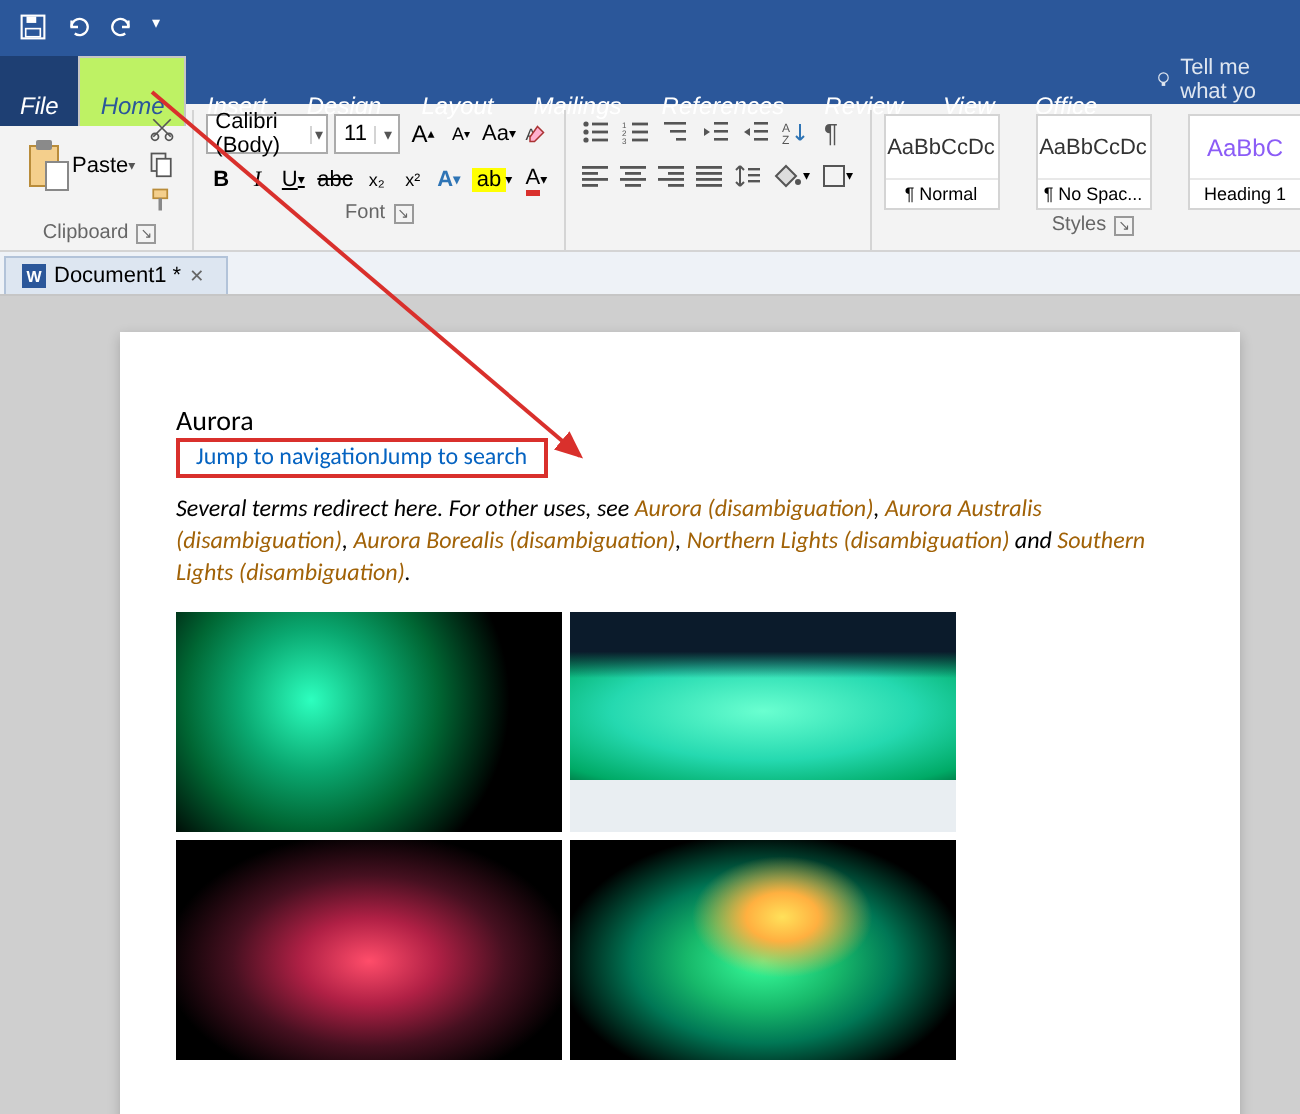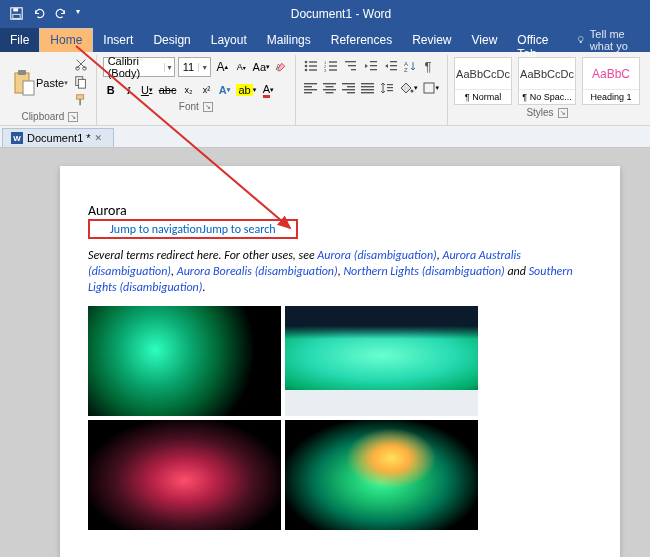--- a/index.html
+++ b/index.html
@@ -4,23 +4,23 @@
 <style>
 * { margin: 0; padding: 0; box-sizing: border-box; }
 body { font-family: "Segoe UI", Tahoma, sans-serif; font-size: 11px; background: #f3f3f3; width: 650px; height: 557px; overflow: hidden; position: relative; }
 
 .titlebar { background: #2b579a; height: 28px; display: flex; align-items: center; color: #fff; padding: 0 4px; }
 .qat { display: flex; gap: 8px; padding: 0 6px; align-items: center; }
 .qat .icon { width: 14px; height: 14px; cursor: pointer; }
 .title { flex: 1; text-align: center; font-size: 12px; }
 
 .menubar { background: #2b579a; height: 24px; display: flex; align-items: stretch; color: #fff; }
-.menubar .tab { padding: 4px 10px; font-size: 12px; cursor: pointer; border-top: 1px solid transparent; }
+.menubar .tab { padding: 17px 10px; font-size: 12px; cursor: pointer; border-top: 1px solid transparent; font-style: italic; }
 .menubar .tab.file { background: #1e3f73; }
-.menubar .tab.active { background: #fdba74; color: #2b579a; border: 1px solid #c6c6c6; border-bottom: none; }
+.menubar .tab.active { background: #bef264; color: #2b579a; border: 1px solid #c6c6c6; border-bottom: none; }
 .menubar .tell { margin-left: 6px; display: flex; align-items: center; gap: 4px; opacity: .85; }
 .menubar .bulb { width: 12px; height: 12px; }
 
 .ribbon { background: #f3f3f3; border-bottom: 1px solid #d4d4d4; display: flex; padding: 3px 4px 0; }
 .group { border-right: 1px solid #d4d4d4; padding: 2px 6px 1px; display: flex; flex-direction: column; }
 .group-body { display: flex; gap: 4px; flex: 1; }
 .group-label { text-align: center; font-size: 10px; color: #666; padding: 2px 0; display: flex; align-items: center; justify-content: center; gap: 4px; }
 .group-label .launcher { width: 10px; height: 10px; border: 1px solid #999; font-size: 7px; display: inline-flex; align-items: center; justify-content: center; cursor: pointer; }
 
 .clipboard .paste { display: flex; flex-direction: row; align-items: center; cursor: pointer; padding: 2px; }
@@ -38,39 +38,39 @@
 .underline { text-decoration: underline; }
 .strike { text-decoration: line-through; }
 .sub { font-size: 9px; }
 .a-grow { font-size: 12px; position: relative; }
 .a-shrink { font-size: 9px; }
 
 .para-row { display: flex; gap: 2px; align-items: center; }
 .para-rows { display: flex; flex-direction: column; gap: 4px; }
 .align svg, .list svg { display: block; }
 
-.styles { display: flex; gap: 6px; align-items: center; }
+.styles { display: flex; gap: 18px; align-items: center; }
 .stylebox { width: 58px; height: 48px; border: 1px solid #d4d4d4; background: #fff; display: flex; flex-direction: column; cursor: pointer; }
 .stylebox .preview { flex: 1; display: flex; align-items: center; justify-content: center; font-size: 11px; color: #333; }
 .stylebox .sname { font-size: 9px; text-align: center; border-top: 1px solid #e8e8e8; padding: 2px; white-space: nowrap; overflow: hidden; }
-.stylebox.heading .preview { color: #ec4899; font-size: 12px; }
+.stylebox.heading .preview { color: #8b5cf6; font-size: 12px; }
 
 .doctabs { background: #eef2f7; height: 22px; display: flex; align-items: flex-end; border-bottom: 1px solid #c6c6c6; padding-left: 2px; }
 .doctab { background: #dde6f1; border: 1px solid #b2c3d9; border-bottom: none; padding: 3px 8px; font-size: 11px; display: flex; align-items: center; gap: 4px; cursor: pointer; }
 .doctab .wicon { width: 12px; height: 12px; background: #2b579a; color: #fff; font-size: 8px; font-weight: bold; display: inline-flex; align-items: center; justify-content: center; }
 .doctab .close { width: 10px; height: 10px; font-size: 9px; color: #666; cursor: pointer; }
 
 .canvas-area { background: #cfcfcf; flex: 1; padding: 18px 0 0 60px; height: calc(557px - 28px - 24px - 72px - 22px); overflow: hidden; position: relative; }
 .page { background: #fff; width: 560px; min-height: 800px; padding: 36px 28px 20px; box-shadow: 0 2px 6px rgba(0,0,0,.2); font-family: Calibri, sans-serif; color: #000; }
 .page h1 { font-size: 14px; font-weight: normal; margin-bottom: 0; }
 .nav-line { margin-bottom: 8px; display: inline-block; }
 .nav-line a { color: #0563c1; font-size: 12px; }
-.redbox { display: inline-block; border: 2px solid #d9302c; padding: 1px 20px; }
+.redbox { display: inline-block; border: 2px solid #d9302c; padding: 1px 8px; }
 .disambig { font-style: italic; font-size: 12px; line-height: 1.35; margin-bottom: 10px; }
-.disambig a { color: #1d4ed8; font-style: italic; }
+.disambig a { color: #a16207; font-style: italic; }
 .img-grid { display: grid; grid-template-columns: 1fr 1fr; gap: 4px; width: 390px; }
 .aurora { height: 110px; background: #000; position: relative; overflow: hidden; }
 .aurora .glow { position: absolute; inset: 0; }
 
 
 .a-tl .glow { background: radial-gradient(circle at 35% 40%, #2dffbf 0%, #0aa870 25%, #063 45%, #000 70%); }
 .a-tr .glow { background:
   linear-gradient(180deg, #0b1b2b 0%, #0b1b2b 18%, rgba(0,0,0,0) 30%),
   radial-gradient(ellipse 140% 80% at 50% 45%, #6affd0 0%, #25d9b0 28%, #0a6 48%, #042 62%, #000 78%),
   linear-gradient(180deg, rgba(255,255,255,.85) 78%, rgba(255,255,255,.85) 100%);
@@ -103,21 +103,20 @@
         </svg>
     </span>
     <span class="icon">
       <svg width="14" height="13" viewBox="0 0 16 16">
           <path d="M12 8a5 5 0 1 0-2 4" fill="none" stroke="#fff" stroke-width="1.4"></path>
           <path d="M12 4v4H8" fill="none" stroke="#fff" stroke-width="1.4"></path>
         </svg>
     </span>
     <span class="icon" style="font-size:8px;color:#fff;">▾</span>
   </div>
-  <div class="title">Document1 - Word</div>
   <div style="width:60px"></div>
 </div>
 
 <div class="menubar">
   <div class="tab file">File</div>
   <div class="tab active">Home</div>
   <div class="tab">Insert</div>
   <div class="tab">Design</div>
   <div class="tab">Layout</div>
   <div class="tab">Mailings</div>

